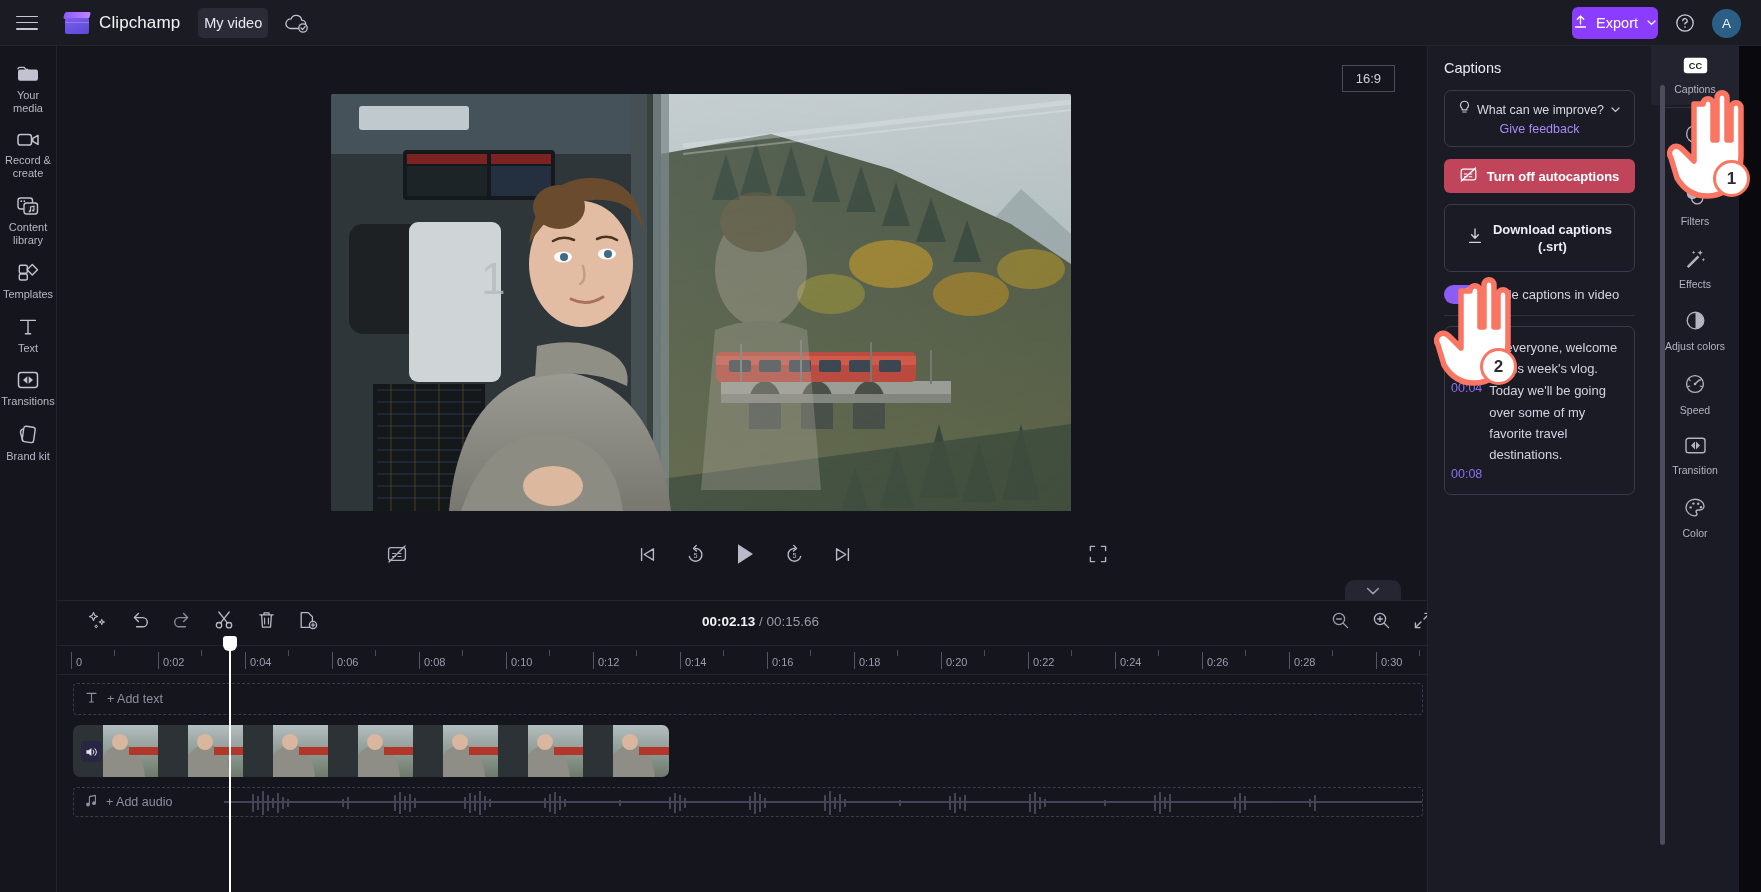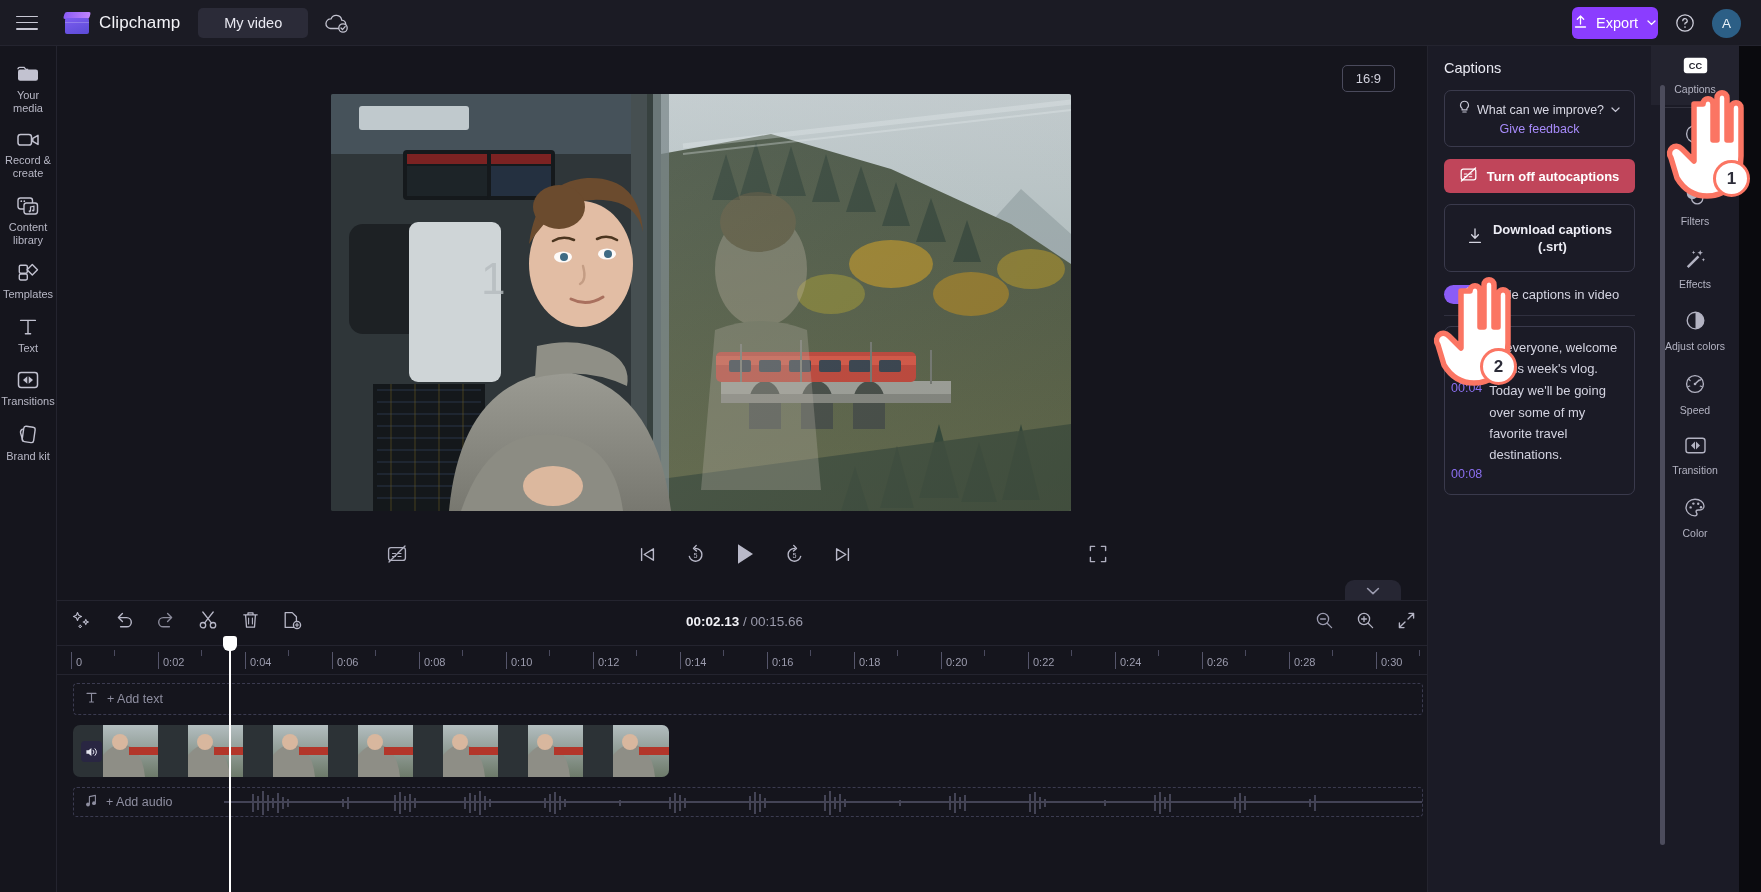--- a/index.html
+++ b/index.html
@@ -39,21 +39,21 @@
   .brand-logo .body {
     position:absolute; top:6px; left:1px; width:24px; height:16px;
     background: linear-gradient(160deg,#7c5cf0,#5b4bd6); border-radius:2px;
   }
   .brand-logo .body::after{
     content:""; position:absolute; left:0; top:4px; width:24px; height:1.5px;
     background: rgba(255,255,255,.22);
   }
   .brand-name { font-size: 17px; color: #f3f3f8; letter-spacing:.1px; }
   .proj-chip {
-    margin-left: 18px; padding: 7px 26px; border-radius: 5px;
+    margin-left: 18px; padding: 7px 6px; border-radius: 5px;
     background: #2b2b38; font-size: 14.5px; color: #e9e9f2; cursor: pointer;
   }
   .cloud-ic { margin-left: 16px; width: 26px; height: 22px; cursor:pointer; }
   .topbar-right {
     position:absolute; right: 20px; top: 0; height:46px;
     display:flex; align-items:center; gap: 16px;
   }
   .export-btn {
     background: #8b3dff; color:#fff; border:none; border-radius: 6px;
     height: 32px; padding: 0 1px; display:flex; align-items:center; gap:8px;
@@ -86,21 +86,21 @@
     display:flex; align-items:center; justify-content:center; cursor:pointer;
   }
 
   
   .preview-area {
     position:absolute; left: 57px; top: 46px; width: 1375px; height: 545px;
     background: #15151d;
   }
   .ratio-chip {
     position:absolute; right: 37px; top: 19px;
-    border: 1px solid #4a4a5c; border-radius: 5px;
+    border: 1px solid #4a4a5c; border-radius: 0;
     padding: 5px 13px; font-size: 13px; color:#d2d2de; cursor:pointer;
   }
   .video-frame {
     position:absolute; left: 274px; top: 48px; width: 740px; height: 417px;
     border-radius: 2px; overflow:hidden; background:#0a0a0e;
   }
   .video-frame svg { display:block; }
   .player-ctrls {
     position:absolute; left: 0; top: 490px; width: 1375px; height: 40px;
     display:flex; align-items:center;
@@ -116,21 +116,21 @@
   
   .tl-collapse {
     position:absolute; left: 1345px; top: 580px; width: 56px; height: 22px;
     background:#262633; border-radius: 9px 9px 0 0;
     display:flex; align-items:center; justify-content:center; cursor:pointer;
   }
   .timeline {
     position:absolute; left: 57px; top: 600px; width: 1375px; height: 292px;
     background: #15151d; border-top: 1px solid #24242f;
   }
-  .tl-toolbar { position:absolute; left: 0; top: 0; width: 1375px; height: 44px; }
+  .tl-toolbar { position:absolute; left: 16px; top: 0; width: 1375px; height: 44px; }
   .tl-tools { position:absolute; left: 14px; top: 8px; display:flex; gap: 20px; align-items:center; }
   .tl-tools > div { cursor:pointer; width:22px; height:22px; display:flex; align-items:center; justify-content:center; }
   .tl-time {
     position:absolute; left: 0; top: 13px; width: 1375px; text-align:center;
     font-size: 13.5px; color:#9a9aab;
   }
   .tl-time .cur { color:#f2f2f7; font-weight:bold; }
   .tl-zoom { position:absolute; right: 16px; top: 10px; display:flex; gap: 22px; align-items:center; }
   .tl-zoom > div { cursor:pointer; }
 

